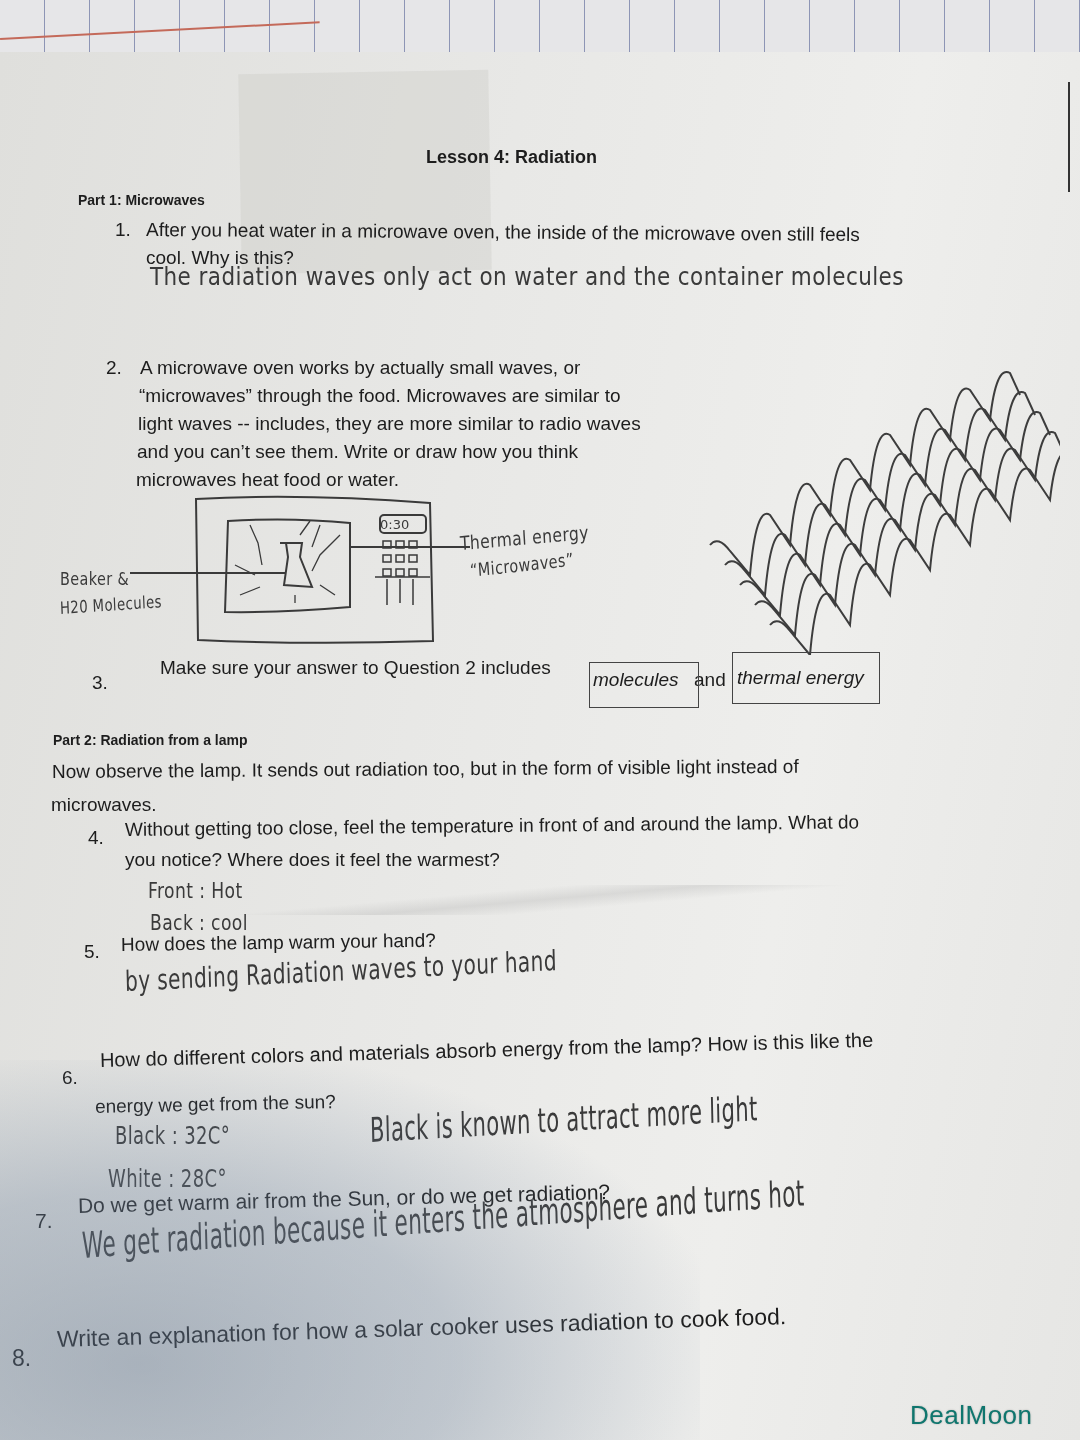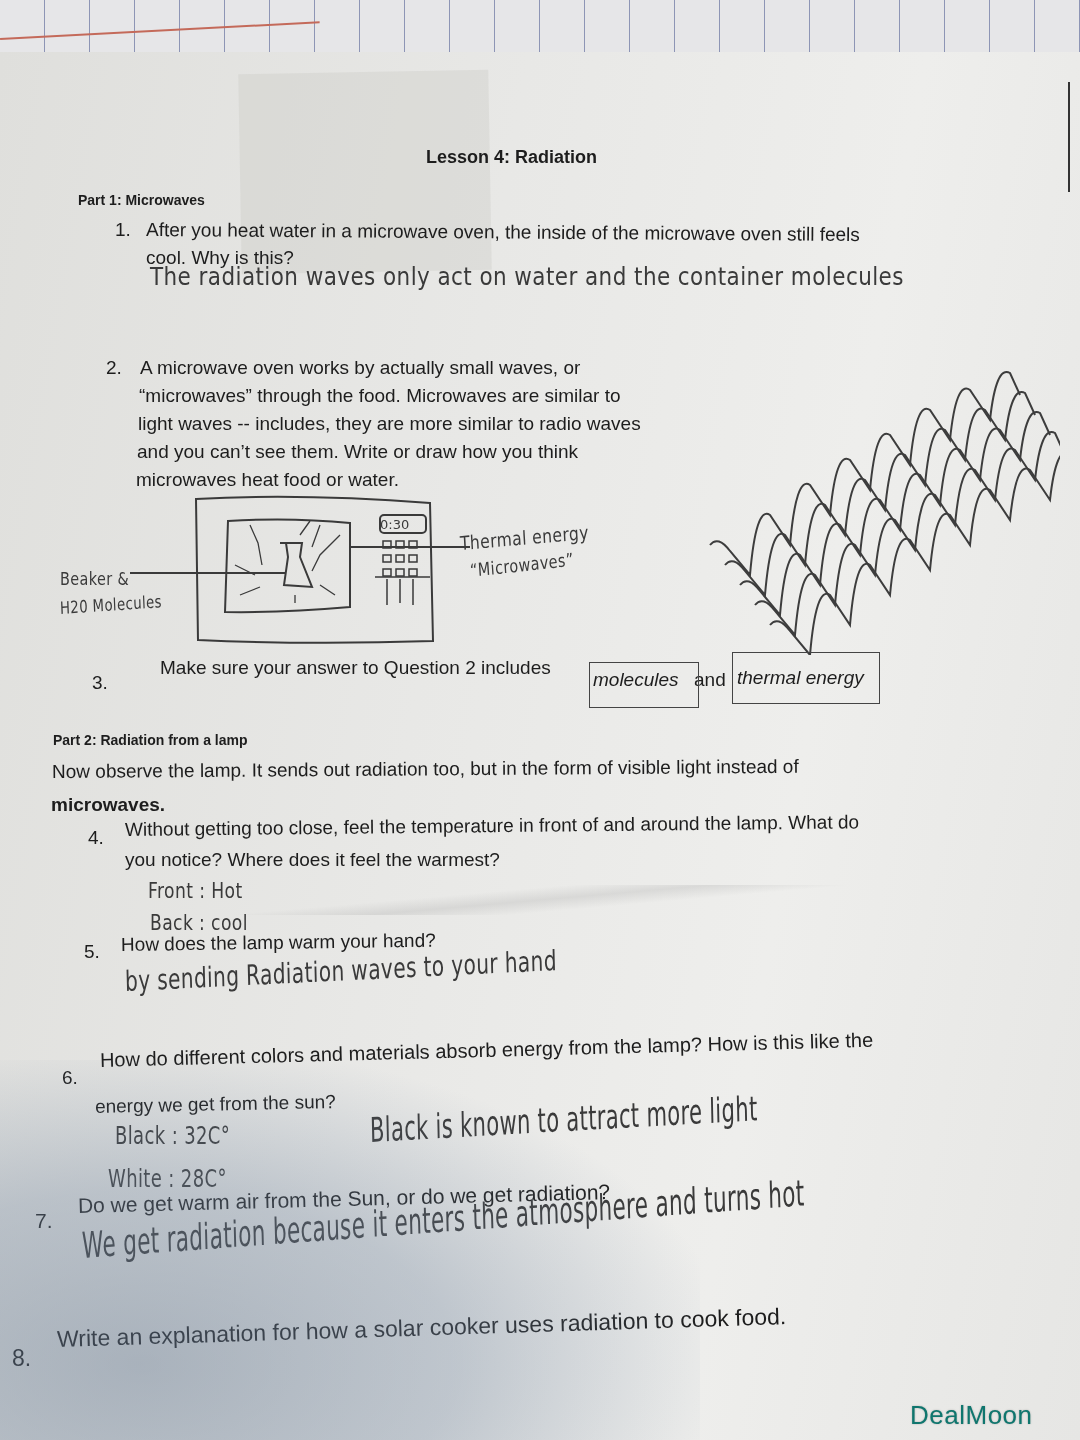--- a/index.html
+++ b/index.html
@@ -127,21 +127,21 @@
 <div class="t" style="left:92px;top:673px;">3.</div>
 <div class="t" style="left:128px;top:658px;margin-left:32px;">Make sure your answer to Question 2 includes</div>
 <div class="t" style="left:593px;top:670px;font-style:italic;">molecules</div>
 <div class="t" style="left:694px;top:670px;">and</div>
 <div class="t" style="left:737px;top:668px;font-style:italic;">thermal energy</div>
 <div class="box" style="left:589px;top:662px;width:108px;height:44px;"></div>
 <div class="box" style="left:732px;top:652px;width:146px;height:50px;"></div>
 
 <div class="t h" style="left:53px;top:733px;">Part 2: Radiation from a lamp</div>
 <div class="t" style="left:52px;top:762px;transform:rotate(-0.4deg);transform-origin:left;">Now observe the lamp. It sends out radiation too, but in the form of visible light instead of</div>
-<div class="t" style="left:51px;top:795px;font-weight:bold;">microwaves.</div>
+<div class="t" style="left:51px;top:795px;">microwaves.</div>
 
 <div class="t" style="left:88px;top:828px;">4.</div>
 <div class="t" style="left:125px;top:820px;transform:rotate(-0.6deg);transform-origin:left;">Without getting too close, feel the temperature in front of and around the lamp. What do</div>
 <div class="t" style="left:125px;top:850px;">you notice? Where does it feel the warmest?</div>
 <div class="hw" style="left:148px;top:878px;font-size:22px;transform:scaleX(0.78);">Front : Hot</div>
 <div class="hw" style="left:150px;top:910px;font-size:22px;transform:scaleX(0.78);">Back : cool</div>
 
 <div class="t" style="left:84px;top:942px;">5.</div>
 <div class="t" style="left:121px;top:935px;transform:rotate(-0.8deg);transform-origin:left;">How does the lamp warm your hand?</div>
 <div class="hw" style="left:125px;top:965px;font-size:28px;transform:scaleX(0.72) rotate(-2deg);">by sending Radiation waves to your hand</div>

